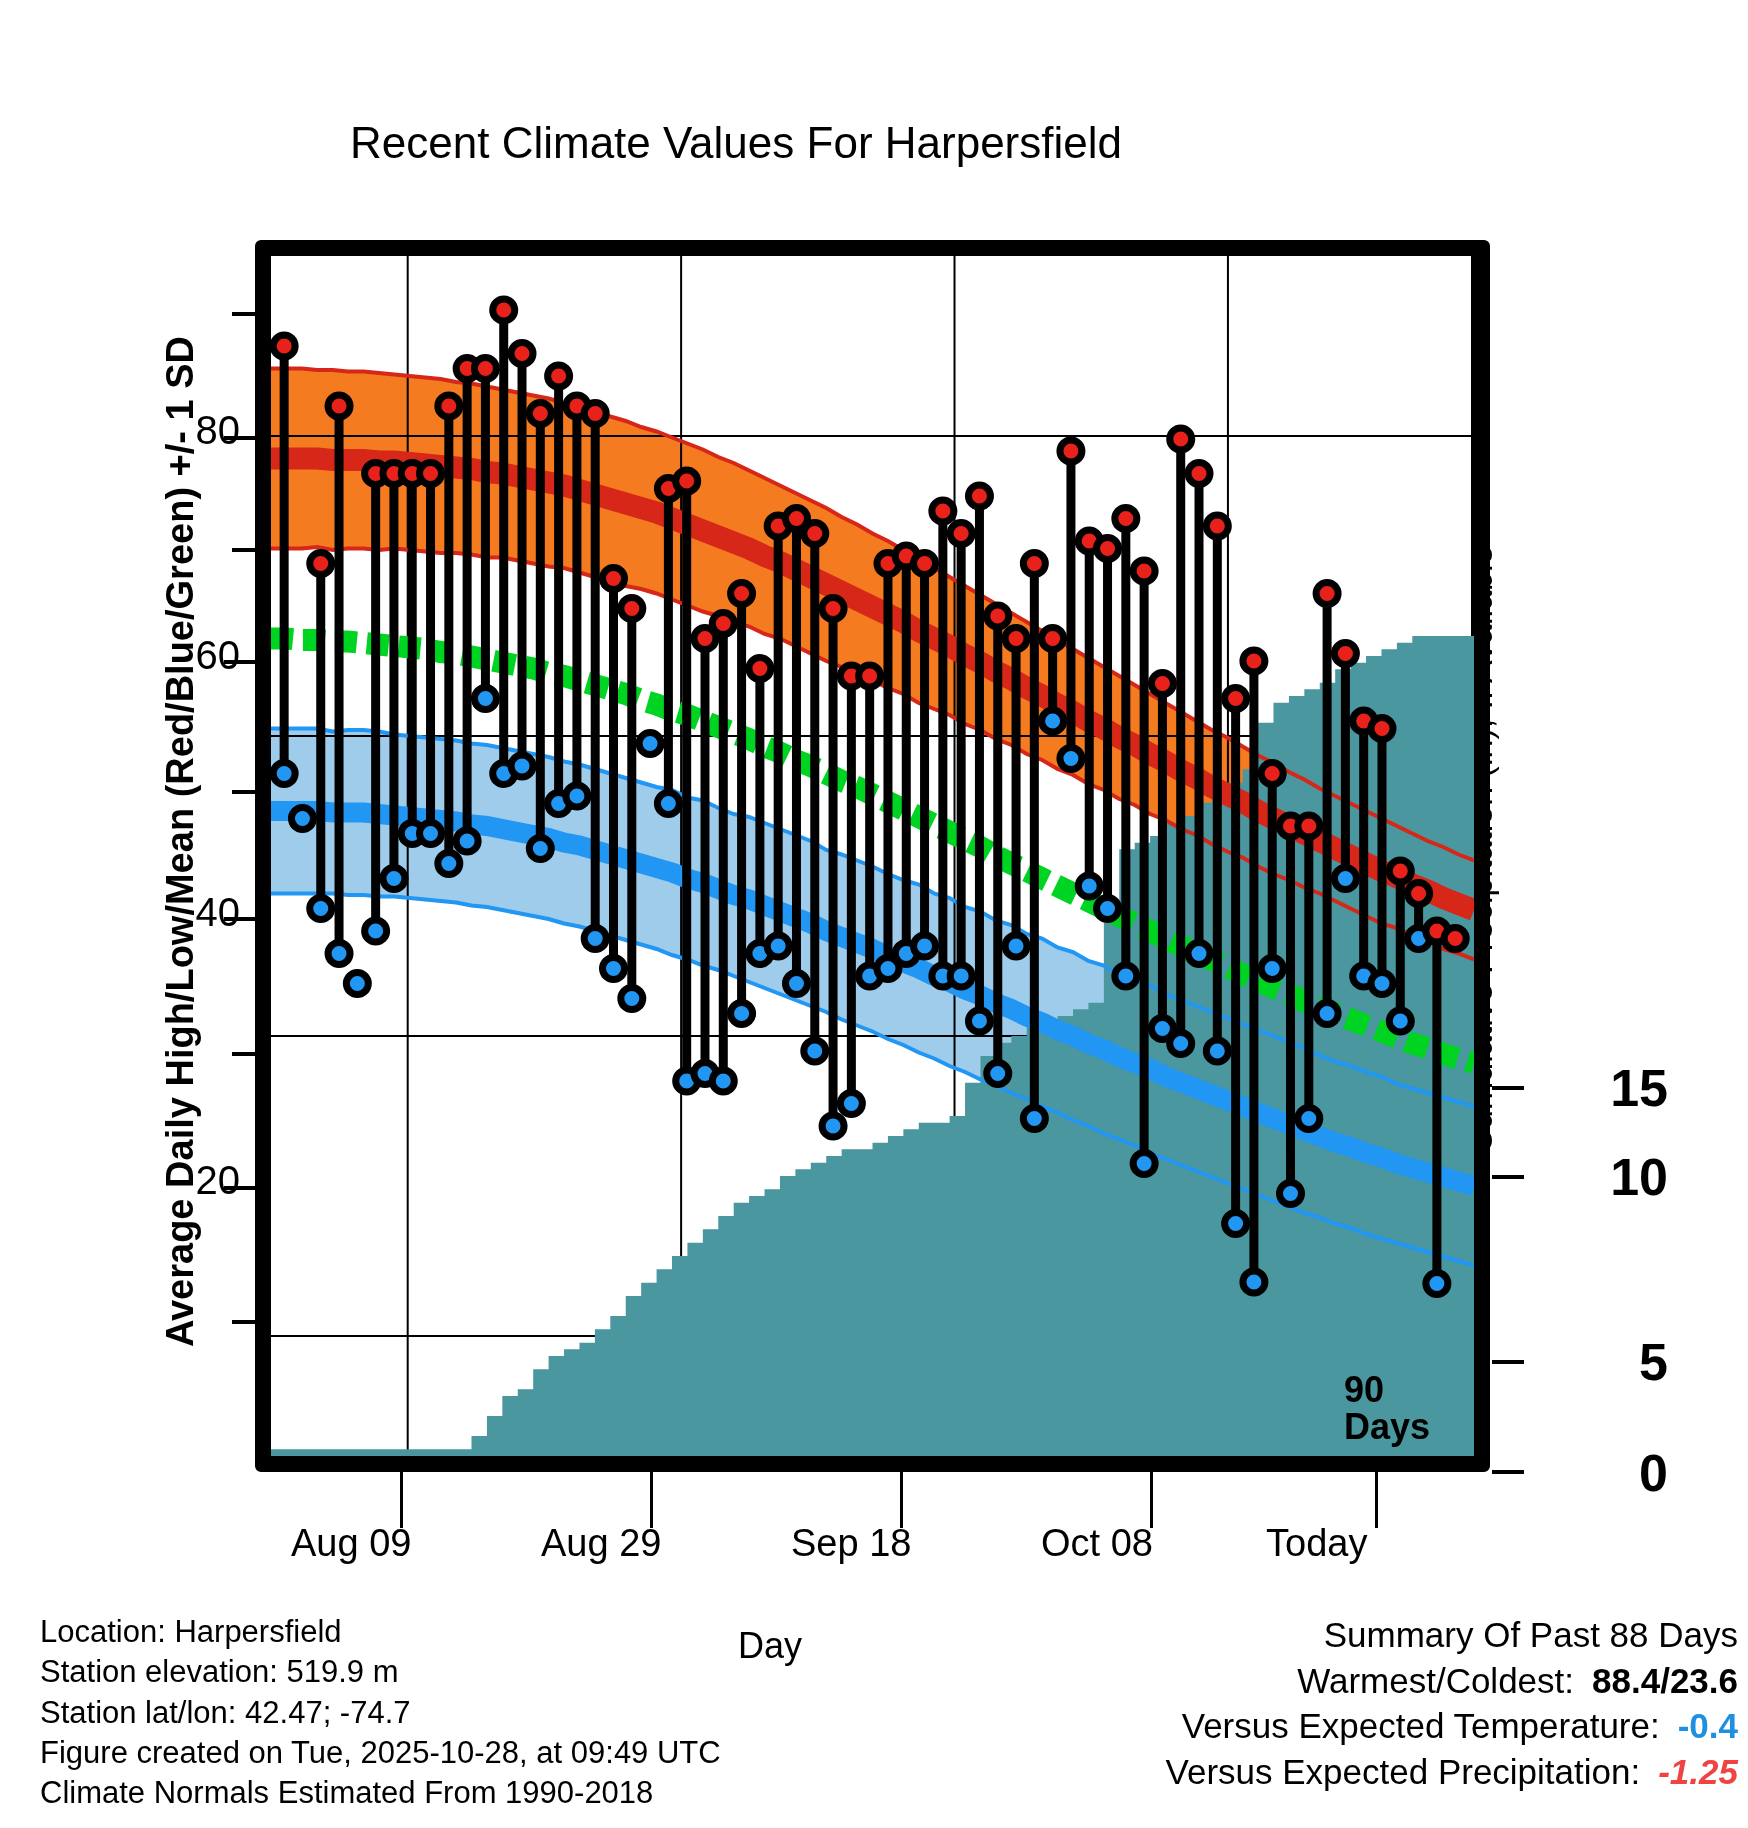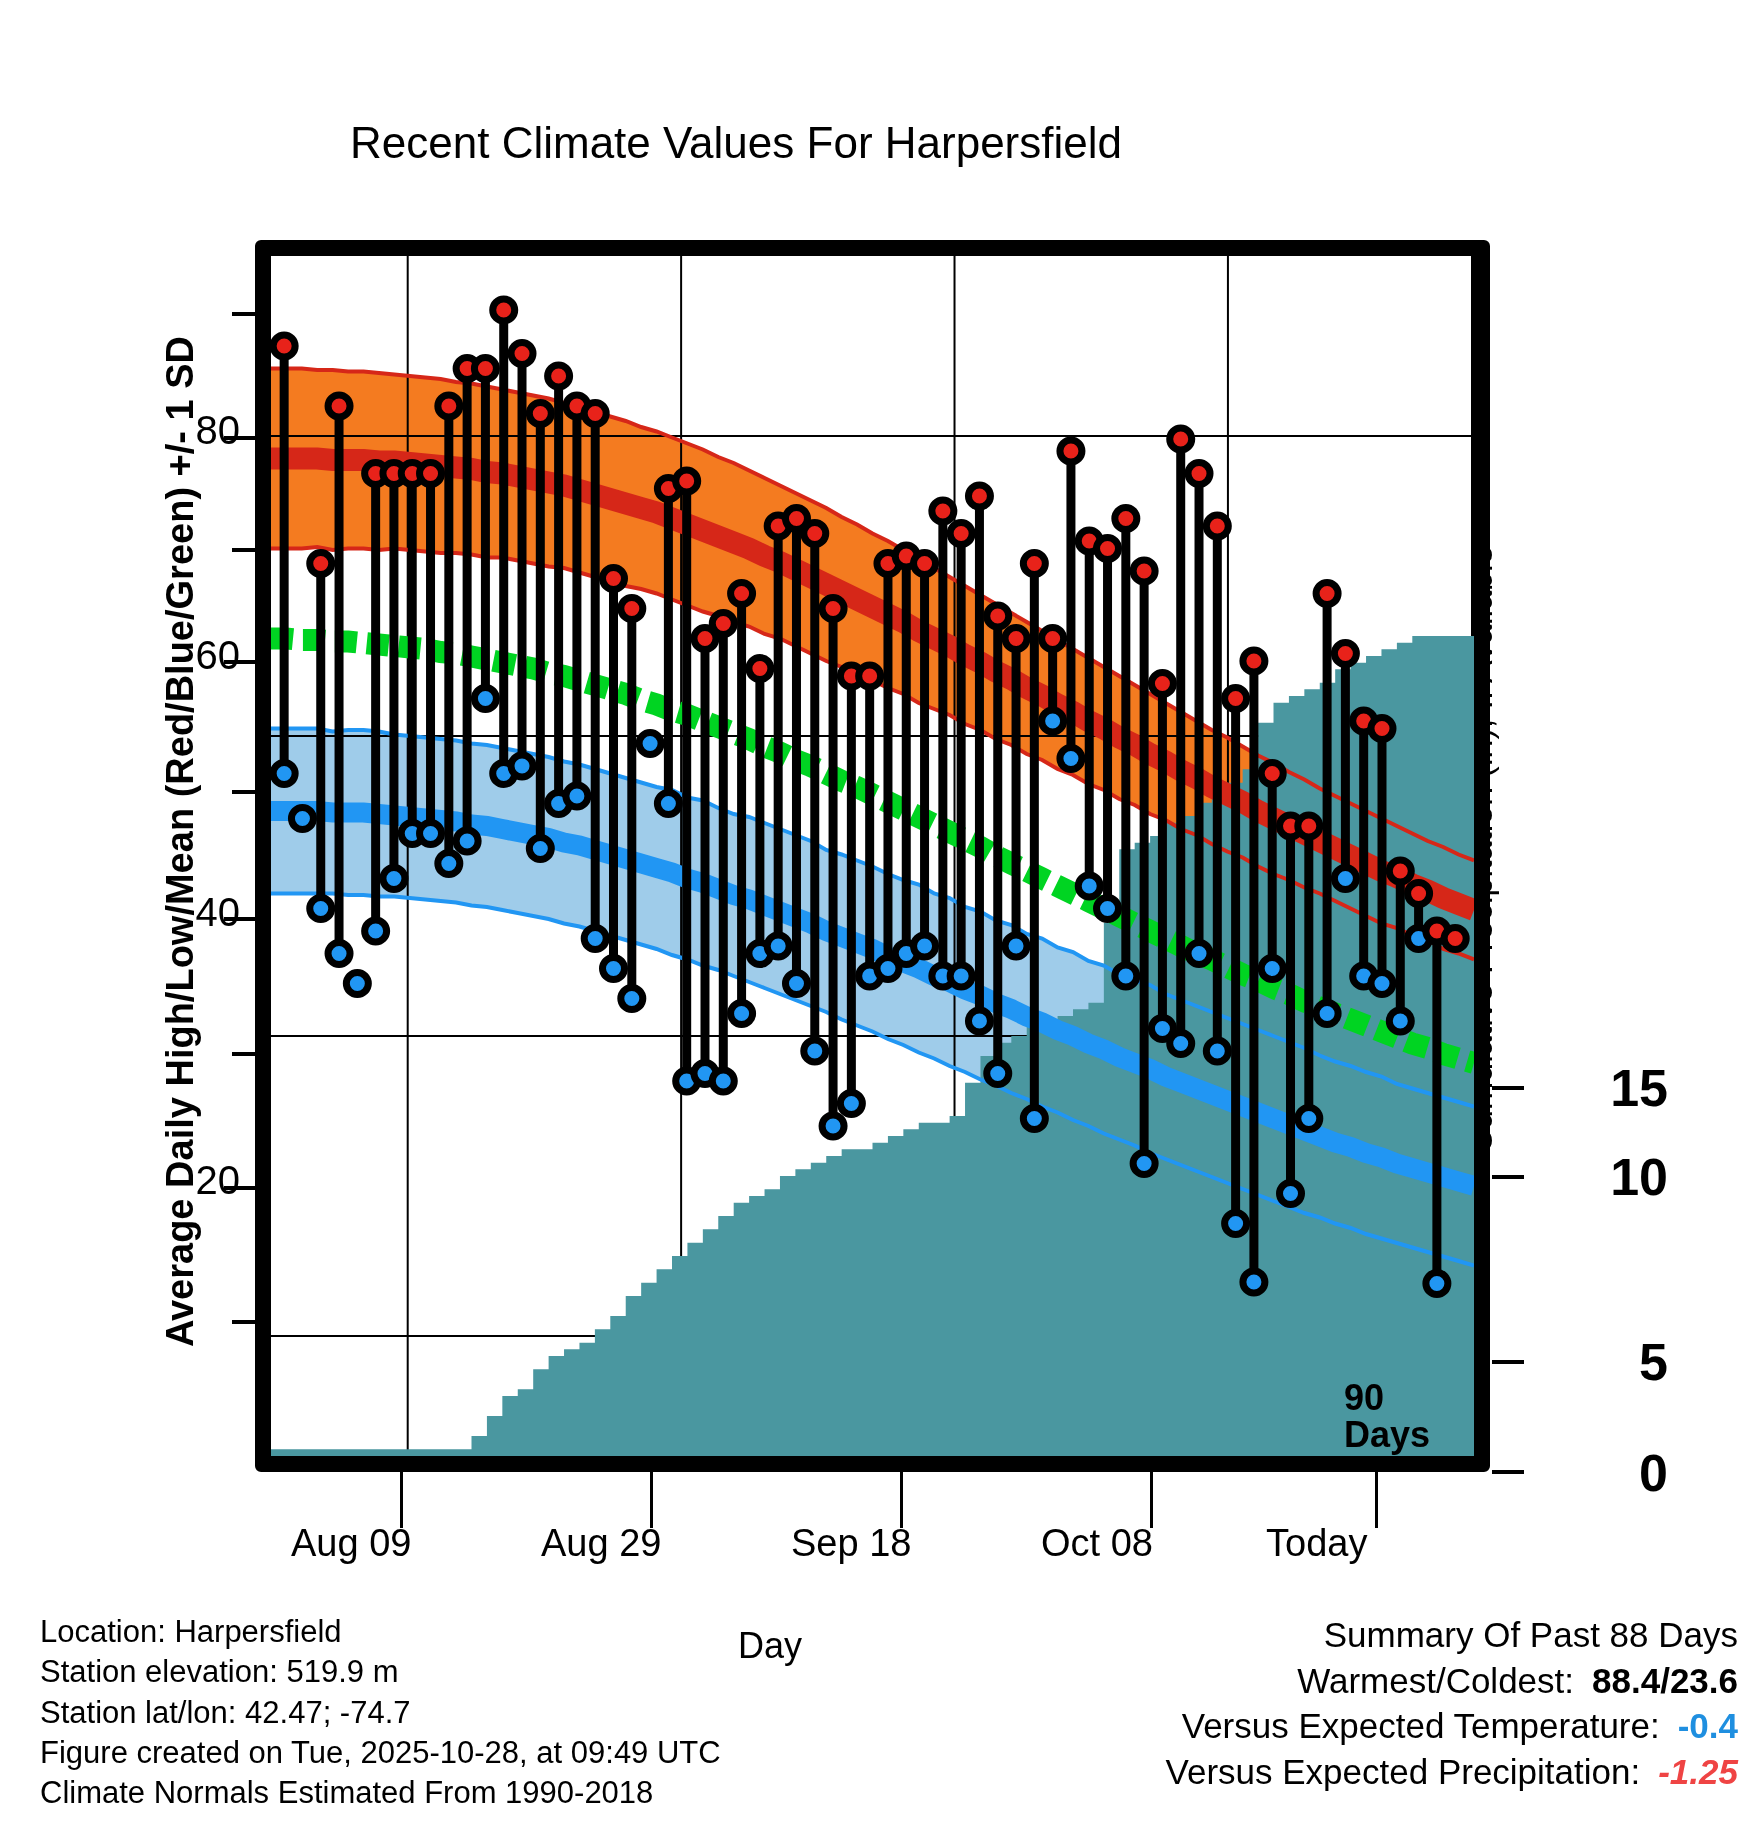--- a/index.html
+++ b/index.html
@@ -307,21 +307,21 @@
           <circle cx="1147.5861013986014" cy="682.5" r="11" fill="#2196F3" stroke="#000" stroke-width="7"></circle>
           <line x1="1165.883479020979" y1="675" x2="1165.883479020979" y2="1027.5" stroke="#000" stroke-width="9"></line>
           <circle cx="1165.883479020979" cy="675" r="11" fill="#E8221A" stroke="#000" stroke-width="7"></circle>
           <circle cx="1165.883479020979" cy="1027.5" r="11" fill="#2196F3" stroke="#000" stroke-width="7"></circle>
           <circle cx="1184.1808566433567" cy="682.5" r="11" fill="#E8221A" stroke="#000" stroke-width="7"></circle>
         </svg>
     </div>
     <div class="frame"></div>
   </div>
 
-  <div class="daysbadge" style="left:1344px;top:1372px;margin-top:8px;">
+  <div class="daysbadge" style="left:1344px;top:1372px;">
     <div>90</div>
     <div>Days</div>
   </div>
 
   <div class="footleft">
     <div>Location: Harpersfield</div>
     <div>Station elevation: 519.9 m</div>
     <div>Station lat/lon: 42.47; -74.7</div>
     <div>Figure created on Tue, 2025-10-28, at 09:49 UTC</div>
     <div>Climate Normals Estimated From 1990-2018</div>

